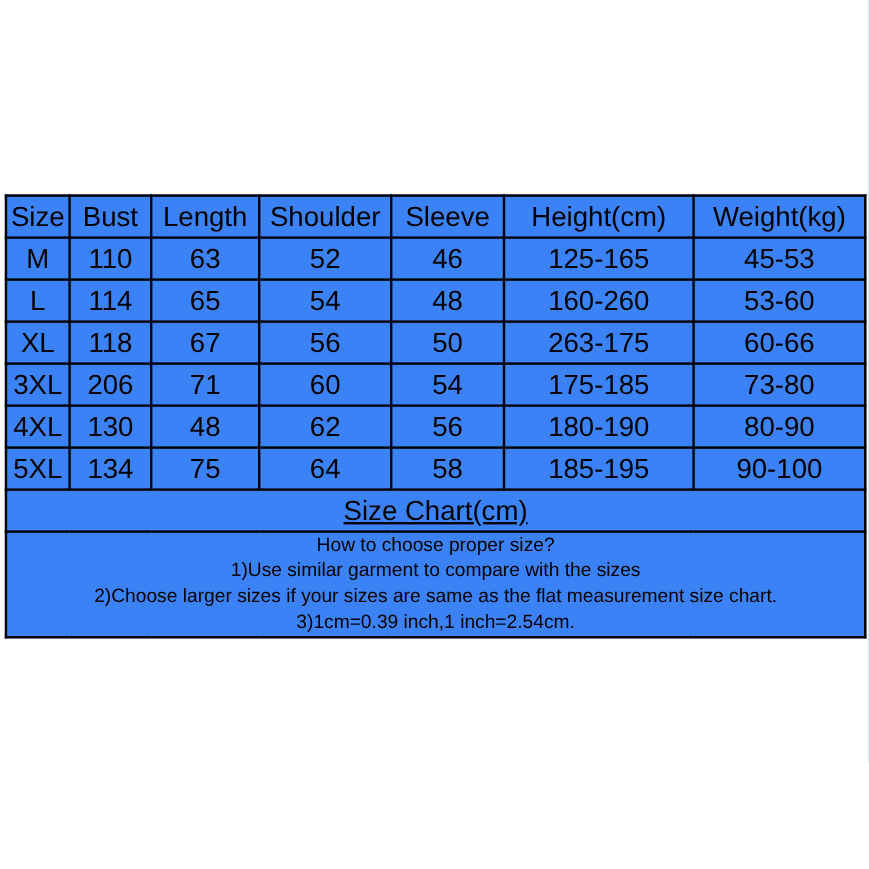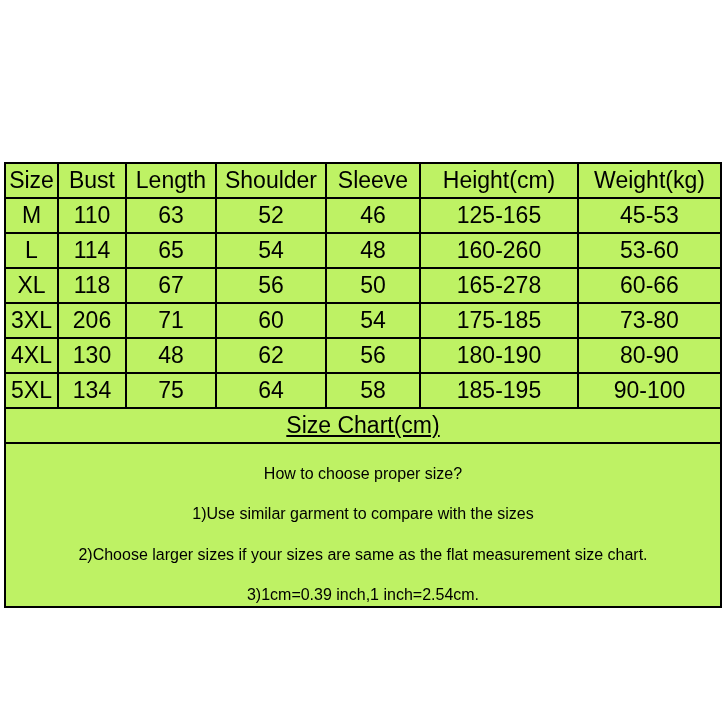--- a/index.html
+++ b/index.html
@@ -22,21 +22,21 @@
   #chart-wrap {
     position: absolute;
     left: 4px;
     top: 162px;
     width: 716px;
   }
   table.size-table {
     border-collapse: collapse;
     table-layout: fixed;
     width: 716px;
-    background: #bef264;
+    background: #3b82f6;
   }
   table.size-table td,
   table.size-table th {
     border: 2px solid #000000;
     text-align: center;
     vertical-align: middle;
     font-weight: normal;
     padding: 0;
     height: 33px;
     line-height: 33px;
@@ -67,21 +67,20 @@
     padding: 6px 6px 8px 6px;
     height: auto;
     line-height: 1.32;
     font-size: 16px;
     white-space: normal;
   }
   .note-line {
     display: block;
     font-size: 16px;
     line-height: 1.34;
-    margin-top: 19px;
   }
 </style>
 </head>
 <body>
 
 <div id="page">
   <div id="chart-wrap">
     <table class="size-table">
       <colgroup>
         <col class="c0">
@@ -121,21 +120,21 @@
           <td>48</td>
           <td>160-260</td>
           <td>53-60</td>
         </tr>
         <tr>
           <td>XL</td>
           <td>118</td>
           <td>67</td>
           <td>56</td>
           <td>50</td>
-          <td>165-278</td>
+          <td>263-175</td>
           <td>60-66</td>
         </tr>
         <tr>
           <td>3XL</td>
           <td>206</td>
           <td>71</td>
           <td>60</td>
           <td>54</td>
           <td>175-185</td>
           <td>73-80</td>

